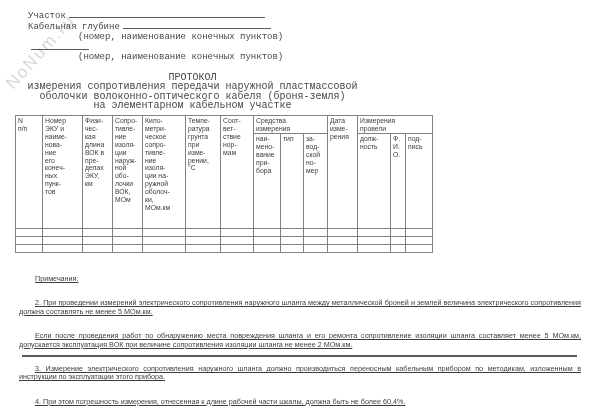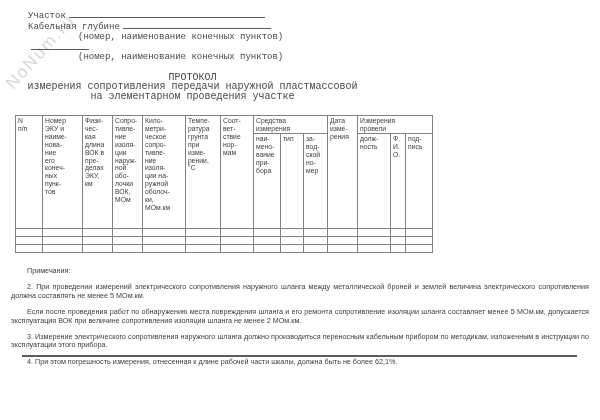--- a/index.html
+++ b/index.html
@@ -20,42 +20,43 @@
   table.protocol{position:absolute;left:15px;top:115px;width:417px;border-collapse:collapse;
         table-layout:fixed;}
   table.protocol th,table.protocol td{border:1px solid #818181;vertical-align:top;
         font-family:"Liberation Sans",sans-serif;font-weight:normal;text-align:left;
         font-size:6.8px;line-height:7.9px;color:#3d3d3d;padding:1px 1px 0 2px;
         white-space:pre-line;overflow:hidden;}
   tr.r1{height:18px;} tr.r2{height:95px;}
   tr.empty td{height:7px;padding:0;}
   .notes{position:absolute;left:3px;top:259px;width:594px;
         font-size:7.2px;line-height:8.4px;color:#3d3d3d;text-align:justify;}
-  .notes p{margin:8px;text-indent:16px;}
+  .notes p{margin:16px;text-indent:16px;text-decoration:underline;}
   .footer-rule{position:absolute;left:22px;top:355px;width:555px;height:2px;background:#5c5c5c;}
 </style>
 </head>
 <body>
 
 <div class="page">
 
   <div class="watermark">NoNum.ru</div>
 
   <div class="form-header">
     <div><span>Участок</span><span class="blank w2"></span></div>
     <div><span>Кабельная глубине</span><span class="blank w3"></span></div>
     <div class="hint">(номер, наименование конечных пунктов)</div>
     <div><span class="blank w4"></span></div>
     <div class="hint">(номер, наименование конечных пунктов)</div>
   </div>
 
   <div class="doc-title">
     <div>ПРОТОКОЛ</div>
     <div>измерения сопротивления передачи наружной пластмассовой</div>
-    <div>на элементарном проведения участке</div>
+    <div>оболочки волоконно-оптического кабеля (броня-земля)</div>
+    <div>на элементарном кабельном участке</div>
   </div>
 
   <table class="protocol">
     <colgroup>
       <col style="width:27px">
         <col style="width:40px">
         <col style="width:30px">
         <col style="width:30px">
       <col style="width:43px">
         <col style="width:35px">
@@ -203,18 +204,18 @@
           <td></td>
     </tr>
   </tbody>
     </table>
 
   <div class="notes">
     <p>Примечания:</p>
     <p>2. При проведении измерений электрического сопротивления наружного шланга между металлической броней и землей величина электрического сопротивления должна составлять не менее 5 МОм.км.</p>
     <p>Если после проведения работ по обнаружению места повреждения шланга и его ремонта сопротивление изоляции шланга составляет менее 5 МОм.км, допускается эксплуатация ВОК при величине сопротивления изоляции шланга не менее 2 МОм.км.</p>
     <p>3. Измерение электрического сопротивления наружного шланга должно производиться переносным кабельным прибором по методикам, изложенным в инструкции по эксплуатации этого прибора.</p>
-    <p>4. При этом погрешность измерения, отнесенная к длине рабочей части шкалы, должна быть не более 62,1%.</p>
+    <p>4. При этом погрешность измерения, отнесенная к длине рабочей части шкалы, должна быть не более 60,4%.</p>
   </div>
 
   <div class="footer-rule"></div>
 
 </div>
 
 </body></html>

